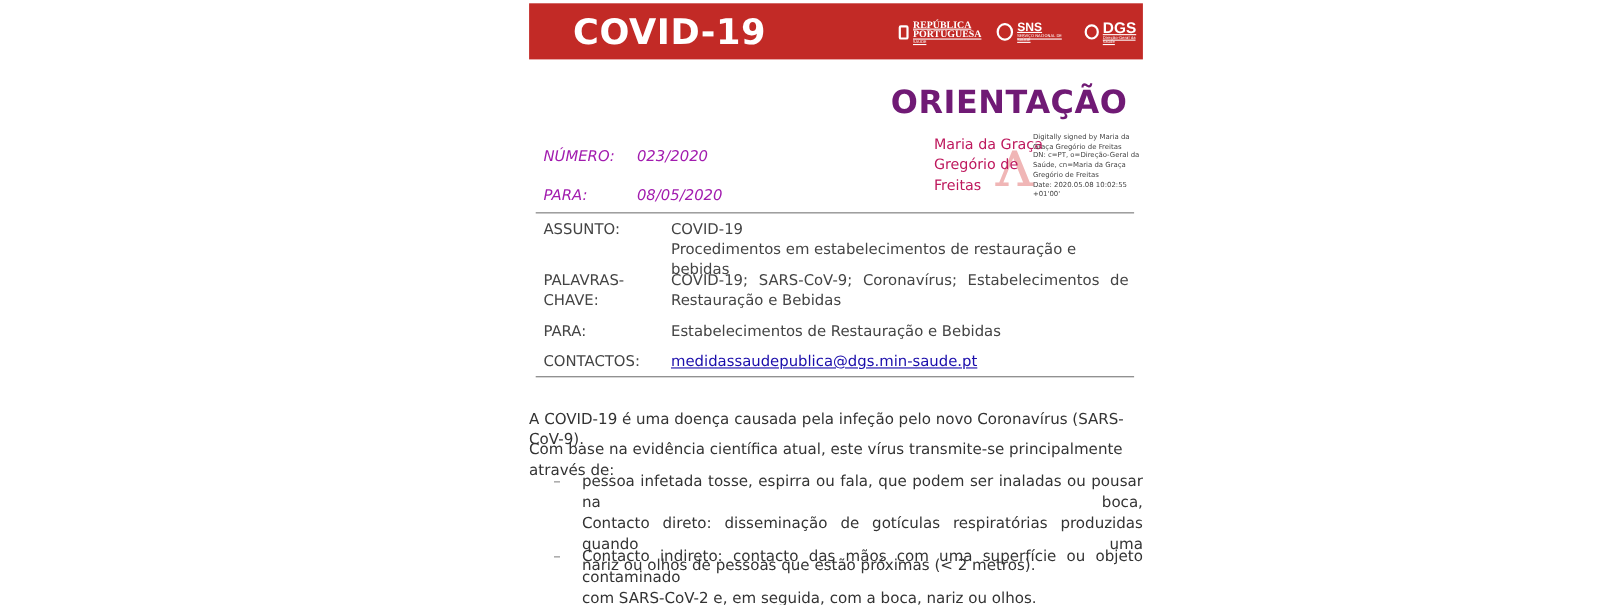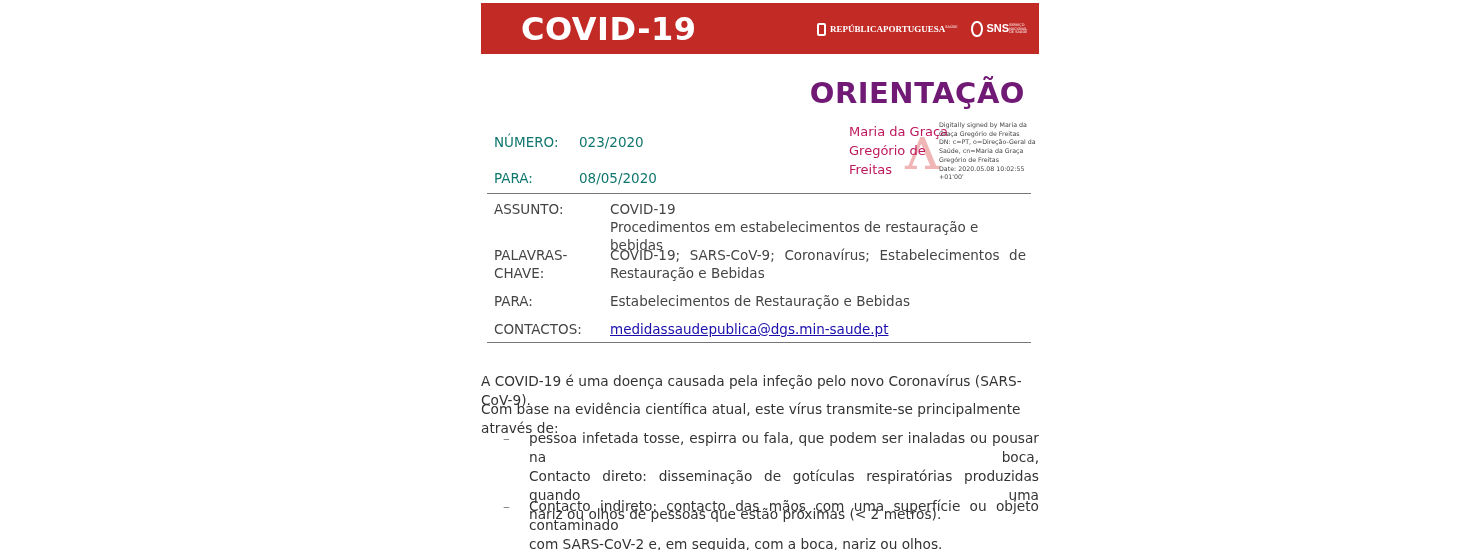--- a/index.html
+++ b/index.html
@@ -4,26 +4,26 @@
   <style>
     html, body { margin: 0; padding: 0; background: #ffffff; }
     body { width: 1470px; height: 550px; position: relative; overflow: hidden; font-family: "DejaVu Sans", "Liberation Sans", sans-serif; color: #333333; }
     .page { position: absolute; left: 481px; top: 0; width: 558px; height: 550px; }
     .banner { position: absolute; left: 0; top: 3px; width: 558px; height: 51px; background: #c22a26; }
     .banner-title { position: absolute; left: 40px; top: 7px; font-size: 32px; font-weight: bold; color: #ffffff; letter-spacing: 0.5px; font-family: "DejaVu Sans", sans-serif; }
     .logos { position: absolute; left: 336px; top: 15px; height: 22px; display: flex; align-items: center; gap: 14px; color: #fff; }
     .logo { display: flex; align-items: center; gap: 4px; }
     .logo .mark { width: 12px; height: 12px; border-radius: 50%; border: 2px solid #fff; box-sizing: border-box; }
     .logo .mark.rp { border-radius: 2px; width: 9px; height: 13px; }
-    .logo .txt { display: flex; line-height: 1; }
+    .logo .txt { display: flex; flex-direction: column; line-height: 1; text-decoration: underline; }
     .logo .big { font-size: 9px; font-weight: bold; font-family: "Liberation Serif", serif; }
     .logo .big.sans { font-family: "Liberation Sans", sans-serif; font-size: 11px; }
     .logo .small { font-size: 3.5px; margin-top: 1px; }
     .orientacao { position: absolute; right: 14px; top: 76px; font-size: 29px; font-weight: bold; color: #701a75; letter-spacing: 0.5px; }
-    .meta-row { position: absolute; left: 13px; font-size: 13.5px; color: #0f766e; }
+    .meta-row { position: absolute; left: 13px; font-size: 13.5px; color: #a21caf; font-style: italic; }
     .meta-row .lbl { display: inline-block; width: 85px; }
     .sig { position: absolute; left: 368px; top: 121px; width: 190px; height: 60px; }
     .sig-name { position: absolute; left: 0; top: 1px; font-size: 13px; line-height: 19px; color: #be185d; }
     .sig-mark { position: absolute; left: 56px; top: -4px; font-size: 62px; color: #f0b6b6; font-family: "DejaVu Serif", serif; line-height: 1; }
     .sig-details { position: absolute; left: 90px; top: 0; font-size: 6.3px; line-height: 8.7px; color: #444; width: 100px; }
     .rule { position: absolute; left: 6px; width: 544px; height: 1px; background: #777; }
     .kv { position: absolute; left: 13px; width: 532px; font-size: 13.5px; line-height: 18px; color: #444; }
     .kv .k { position: absolute; left: 0; top: 0; width: 110px; }
     .kv .v { position: absolute; left: 116px; top: 0; right: 0; }
     .justify-line { text-align: justify; text-align-last: justify; display: block; }
@@ -53,21 +53,21 @@
       <div class="logo">
         <span class="mark" style="width:16px;height:16px;"></span>
         <span class="txt">
           <span class="big sans">SNS</span>
           <span class="small">SERVIÇO NACIONAL DE SAÚDE</span>
         </span>
       </div>
       <div class="logo">
         <span class="mark" style="width:14px;height:14px;"></span>
         <span class="txt">
-          <span class="big sans" style="font-size:19px;">DGS</span>
+          <span class="big sans" style="font-size:14px;">DGS</span>
           <span class="small">Direção-Geral da Saúde</span>
         </span>
       </div>
     </div>
   </div>
 
   <div class="orientacao">ORIENTAÇÃO</div>
 
   <div class="meta-row" style="top:134px;">
     <span class="lbl">NÚMERO:</span><span>023/2020</span>

